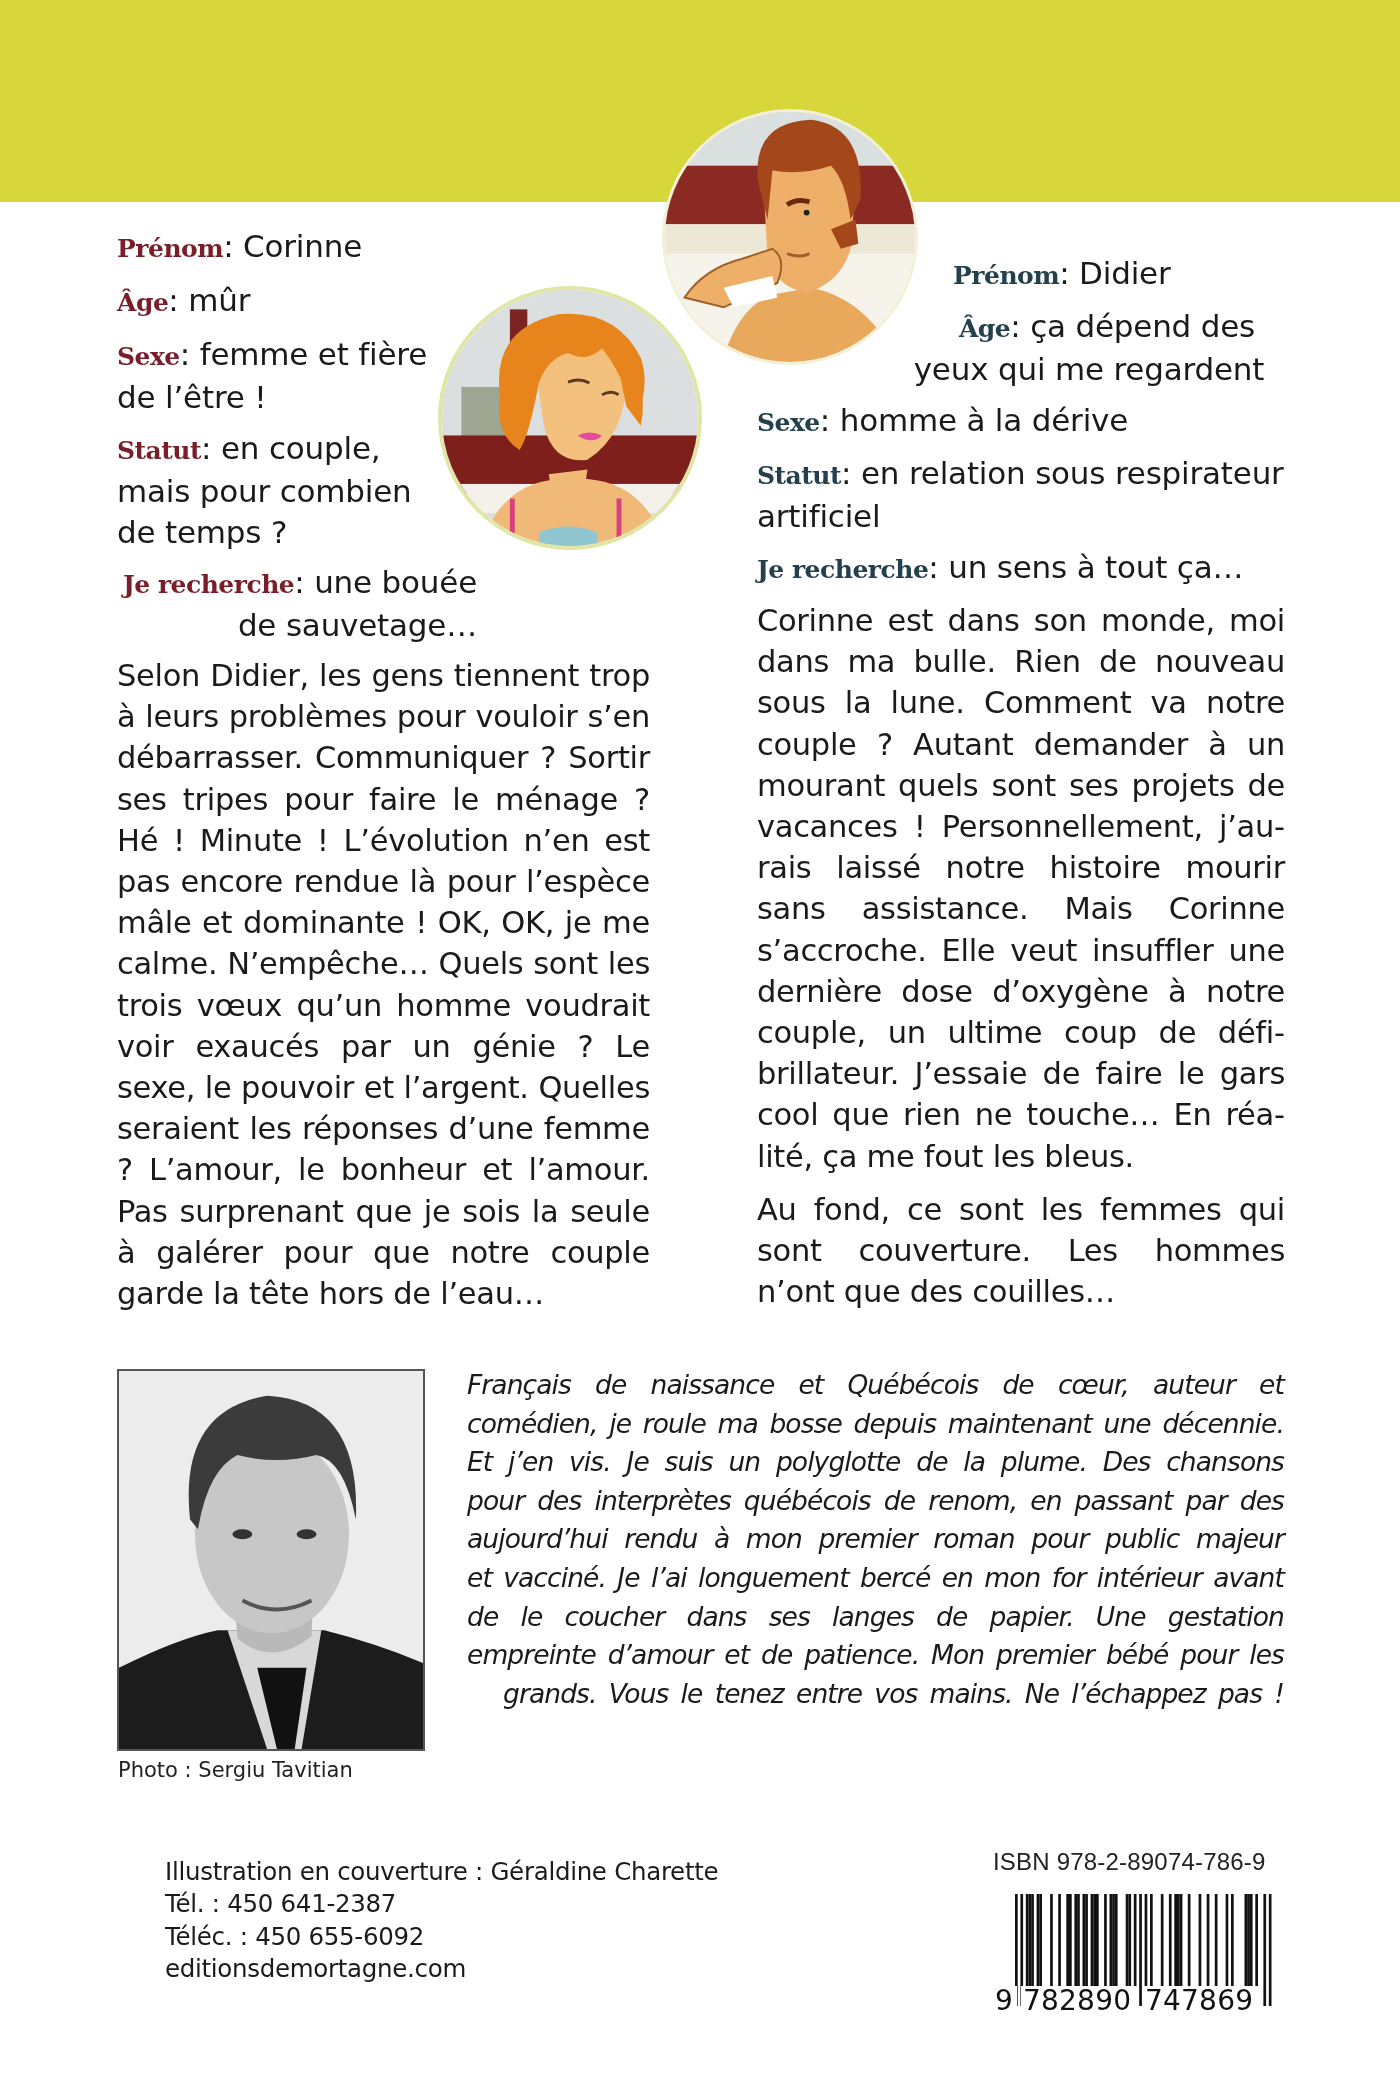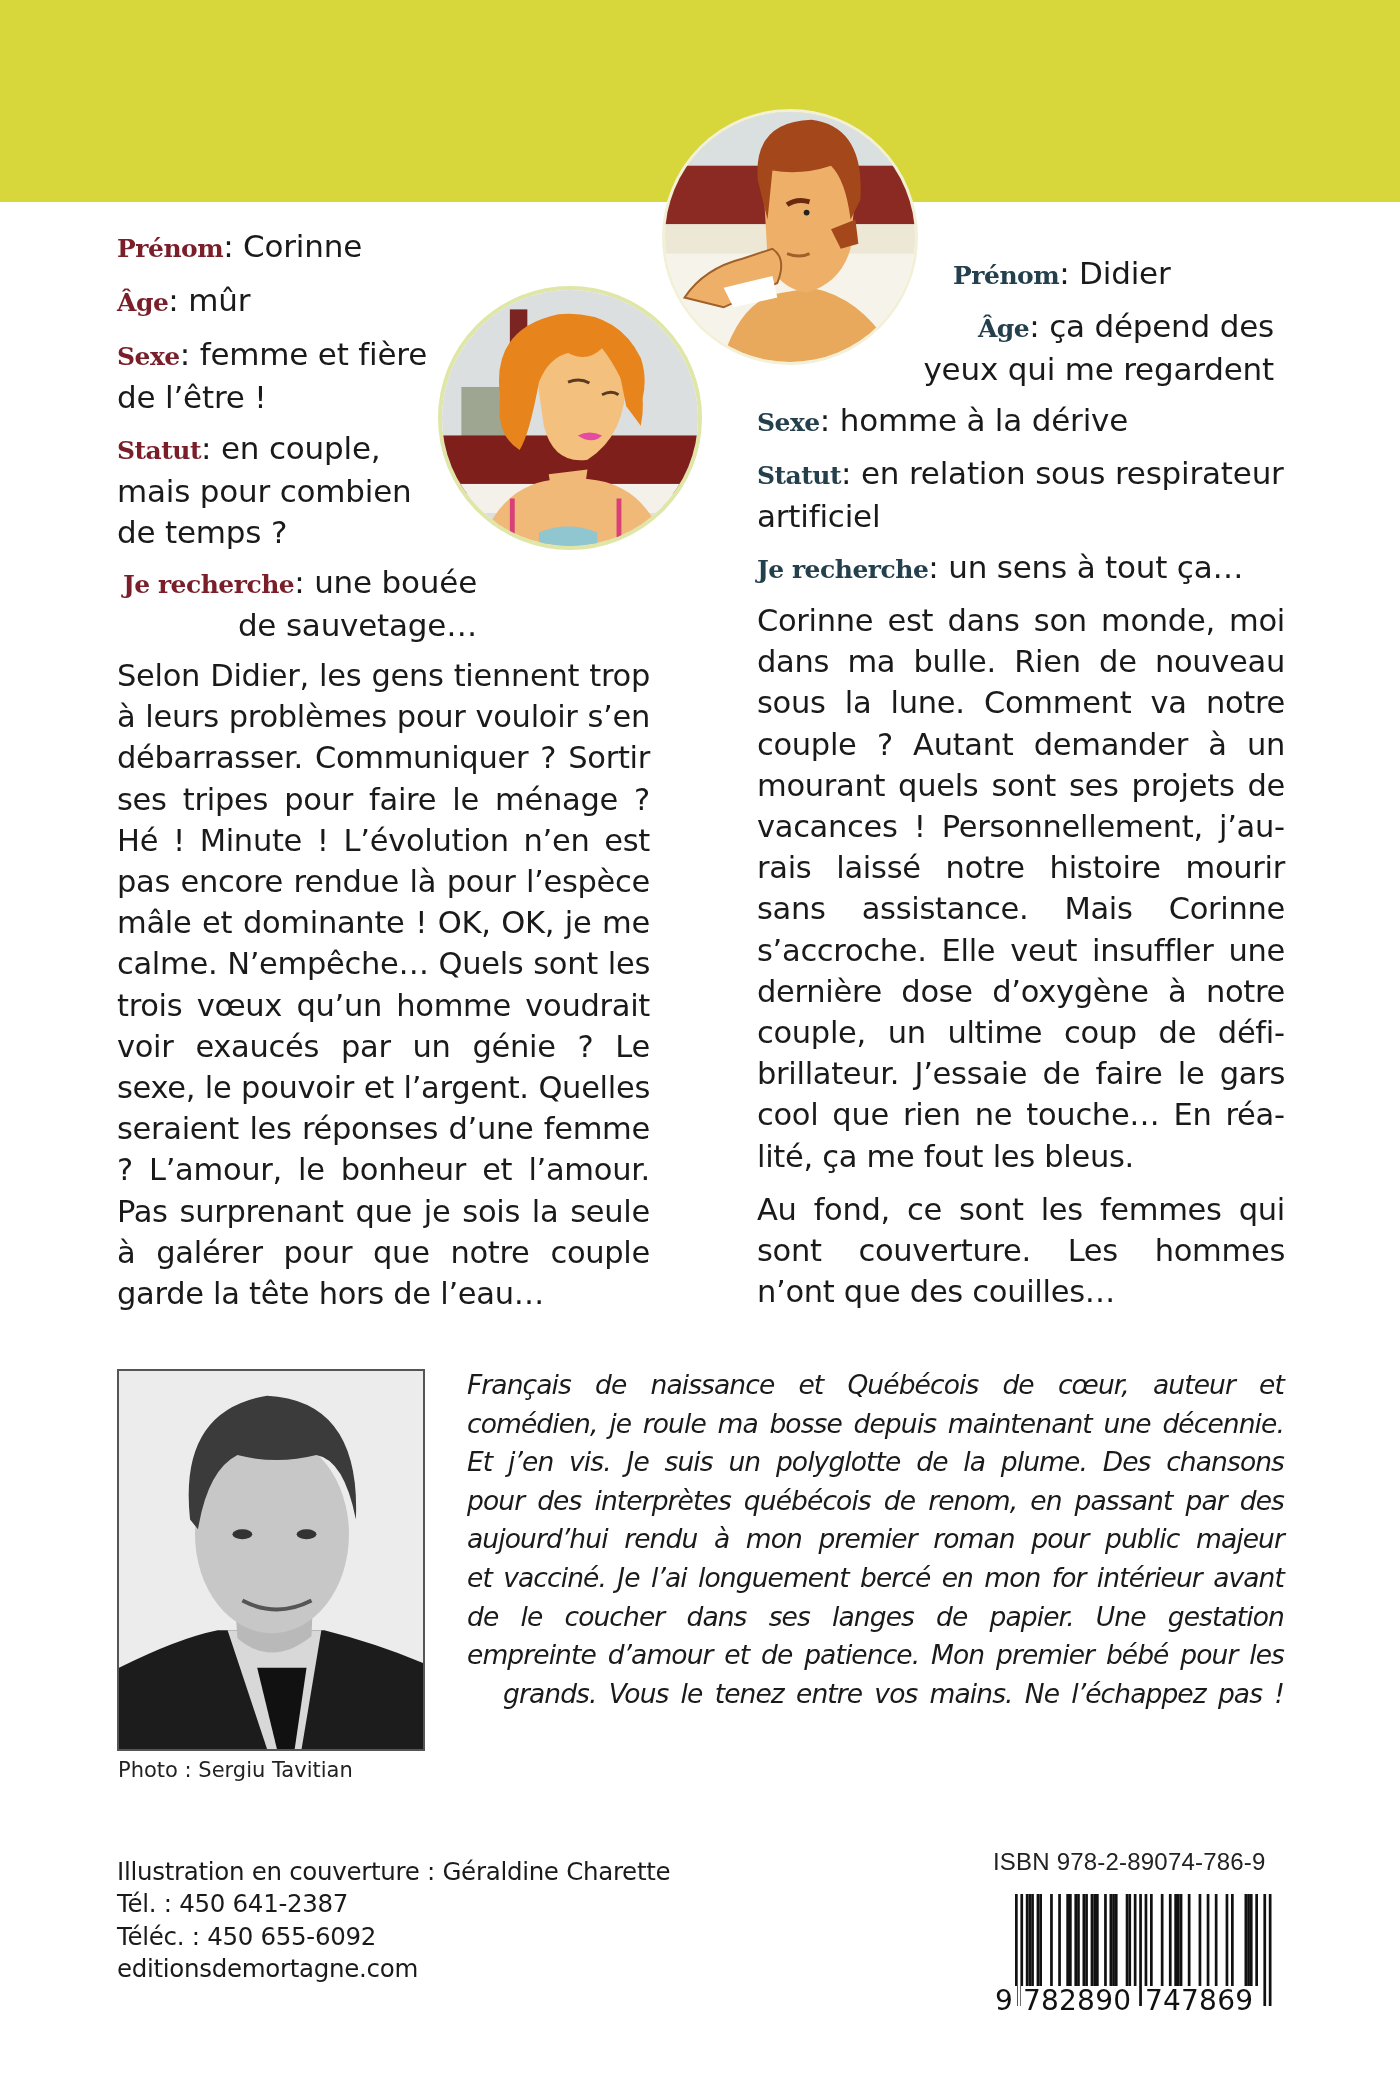--- a/index.html
+++ b/index.html
@@ -23,21 +23,21 @@
     .body-text p + p { margin-top: 12px; }
 
     .author-photo { position: absolute; left: 117px; top: 1369px; width: 308px; height: 382px; border: 2px solid #555; background: #e9e9e9; overflow: hidden; }
     .author-photo svg { display: block; width: 100%; height: 100%; }
     .photo-credit { position: absolute; left: 118px; top: 1758px; font-size: 21px; color: #222; }
 
     .bio { position: absolute; left: 467px; top: 1366px; width: 817px; font-family: "DejaVu Sans", "Liberation Sans", sans-serif; font-style: italic; font-size: 26.5px; line-height: 38.6px; text-align: justify; text-align-last: justify; letter-spacing: -0.9px; word-spacing: 1px; }
     .bio .last { text-align-last: justify; margin-left: 36px; }
 
     .credits { position: absolute; left: 117px; top: 1856px; font-size: 24.5px; line-height: 32.4px; color: #1a1a1a; letter-spacing: -0.3px; }
-    .credits div { white-space: nowrap; }
+    .credits div { white-space: nowrap; margin-left: 48px; }
 
     .isbn-label { position: absolute; left: 993px; top: 1848px; font-family: "Liberation Sans", sans-serif; font-size: 24px; color: #222; letter-spacing: 0.2px; }
     .barcode { position: absolute; left: 995px; top: 1894px; width: 290px; height: 118px; }
     .barcode svg { display: block; }
   </style>
 </head>
 <body>
 
 <div class="top-band"></div>
 
@@ -96,21 +96,21 @@
   <span class="label label-corinne">Je recherche</span><span class="colon">: </span><span>une bouée de sauvetage…</span>
 </div>
 
 <div class="body-text" style="left:117px; top:655px; width:533px;">
   <p>Selon Didier, les gens tiennent trop à leurs problèmes pour vouloir s’en débarrasser. Communiquer ? Sortir ses tripes pour faire le ménage ? Hé ! Minute ! L’évolution n’en est pas encore rendue là pour l’espèce mâle et dominante ! OK, OK, je me calme. N’empêche… Quels sont les trois vœux qu’un homme voudrait voir exaucés par un génie ? Le sexe, le pouvoir et l’argent. Quelles seraient les réponses d’une femme ? L’amour, le bonheur et l’amour. Pas surprenant que je sois la seule à galérer pour que notre couple garde la tête hors de l’eau…</p>
 </div>
 
 <div class="field" style="left:953px; top:253px;">
   <span class="label label-didier">Prénom</span><span class="colon">: </span><span>Didier</span>
 </div>
-<div class="field" style="left:904px; top:306px; width:370px; text-align:right;">
+<div class="field" style="left:904px; top:306px; width:370px; text-align:center;">
   <span style="padding-left:36px;"></span><span class="label label-didier">Âge</span><span class="colon">: </span><span>ça dépend des yeux qui me regardent</span>
 </div>
 <div class="field" style="left:757px; top:400px;">
   <span class="label label-didier">Sexe</span><span class="colon">: </span><span>homme à la dérive</span>
 </div>
 <div class="field" style="left:757px; top:453px; width:530px;">
   <span class="label label-didier">Statut</span><span class="colon">: </span><span>en relation sous respirateur artificiel</span>
 </div>
 <div class="field" style="left:757px; top:547px;">
   <span class="label label-didier">Je recherche</span><span class="colon">: </span><span>un sens à tout ça…</span>

